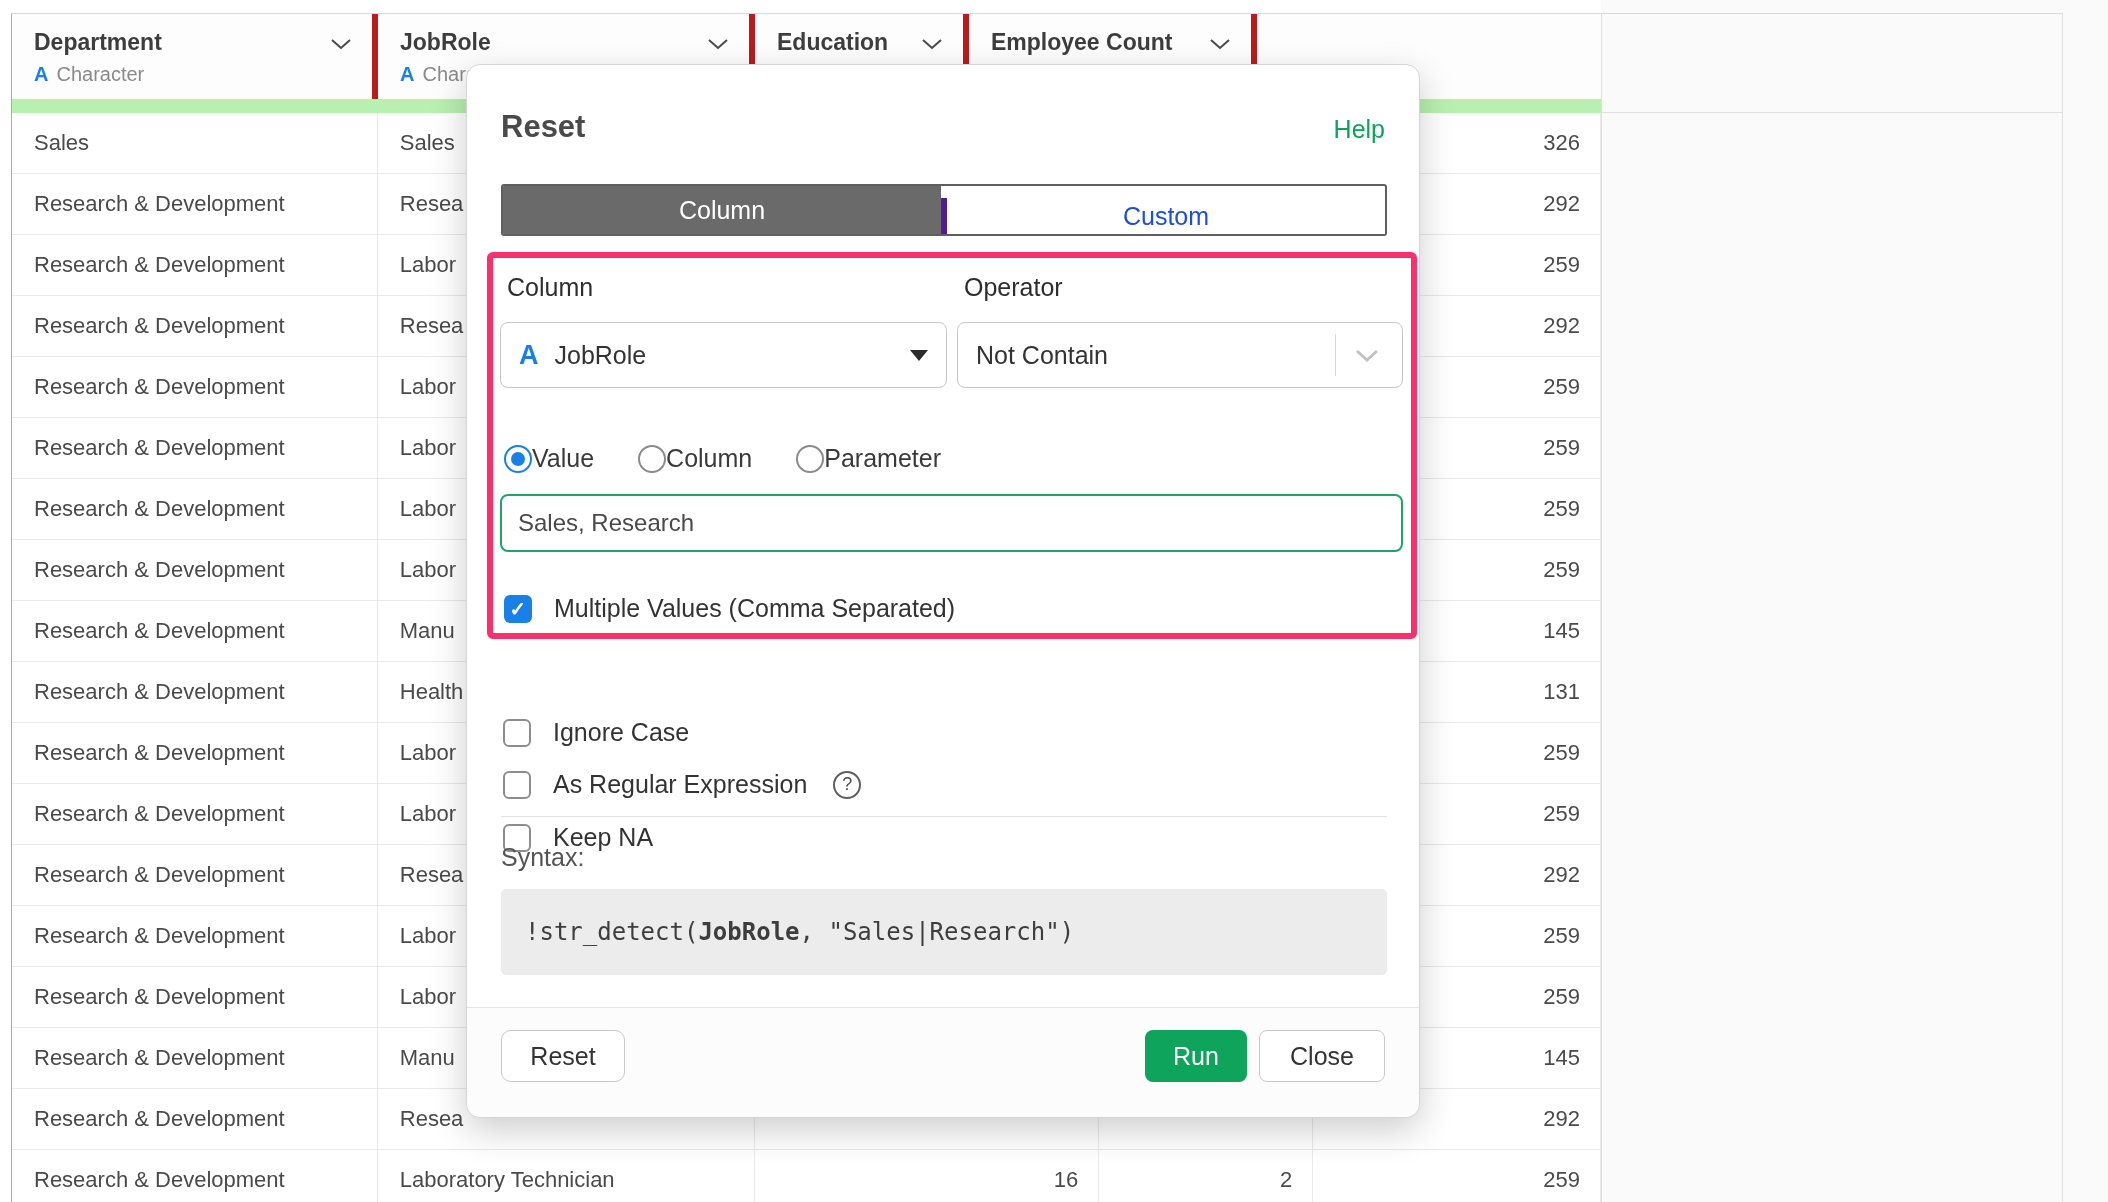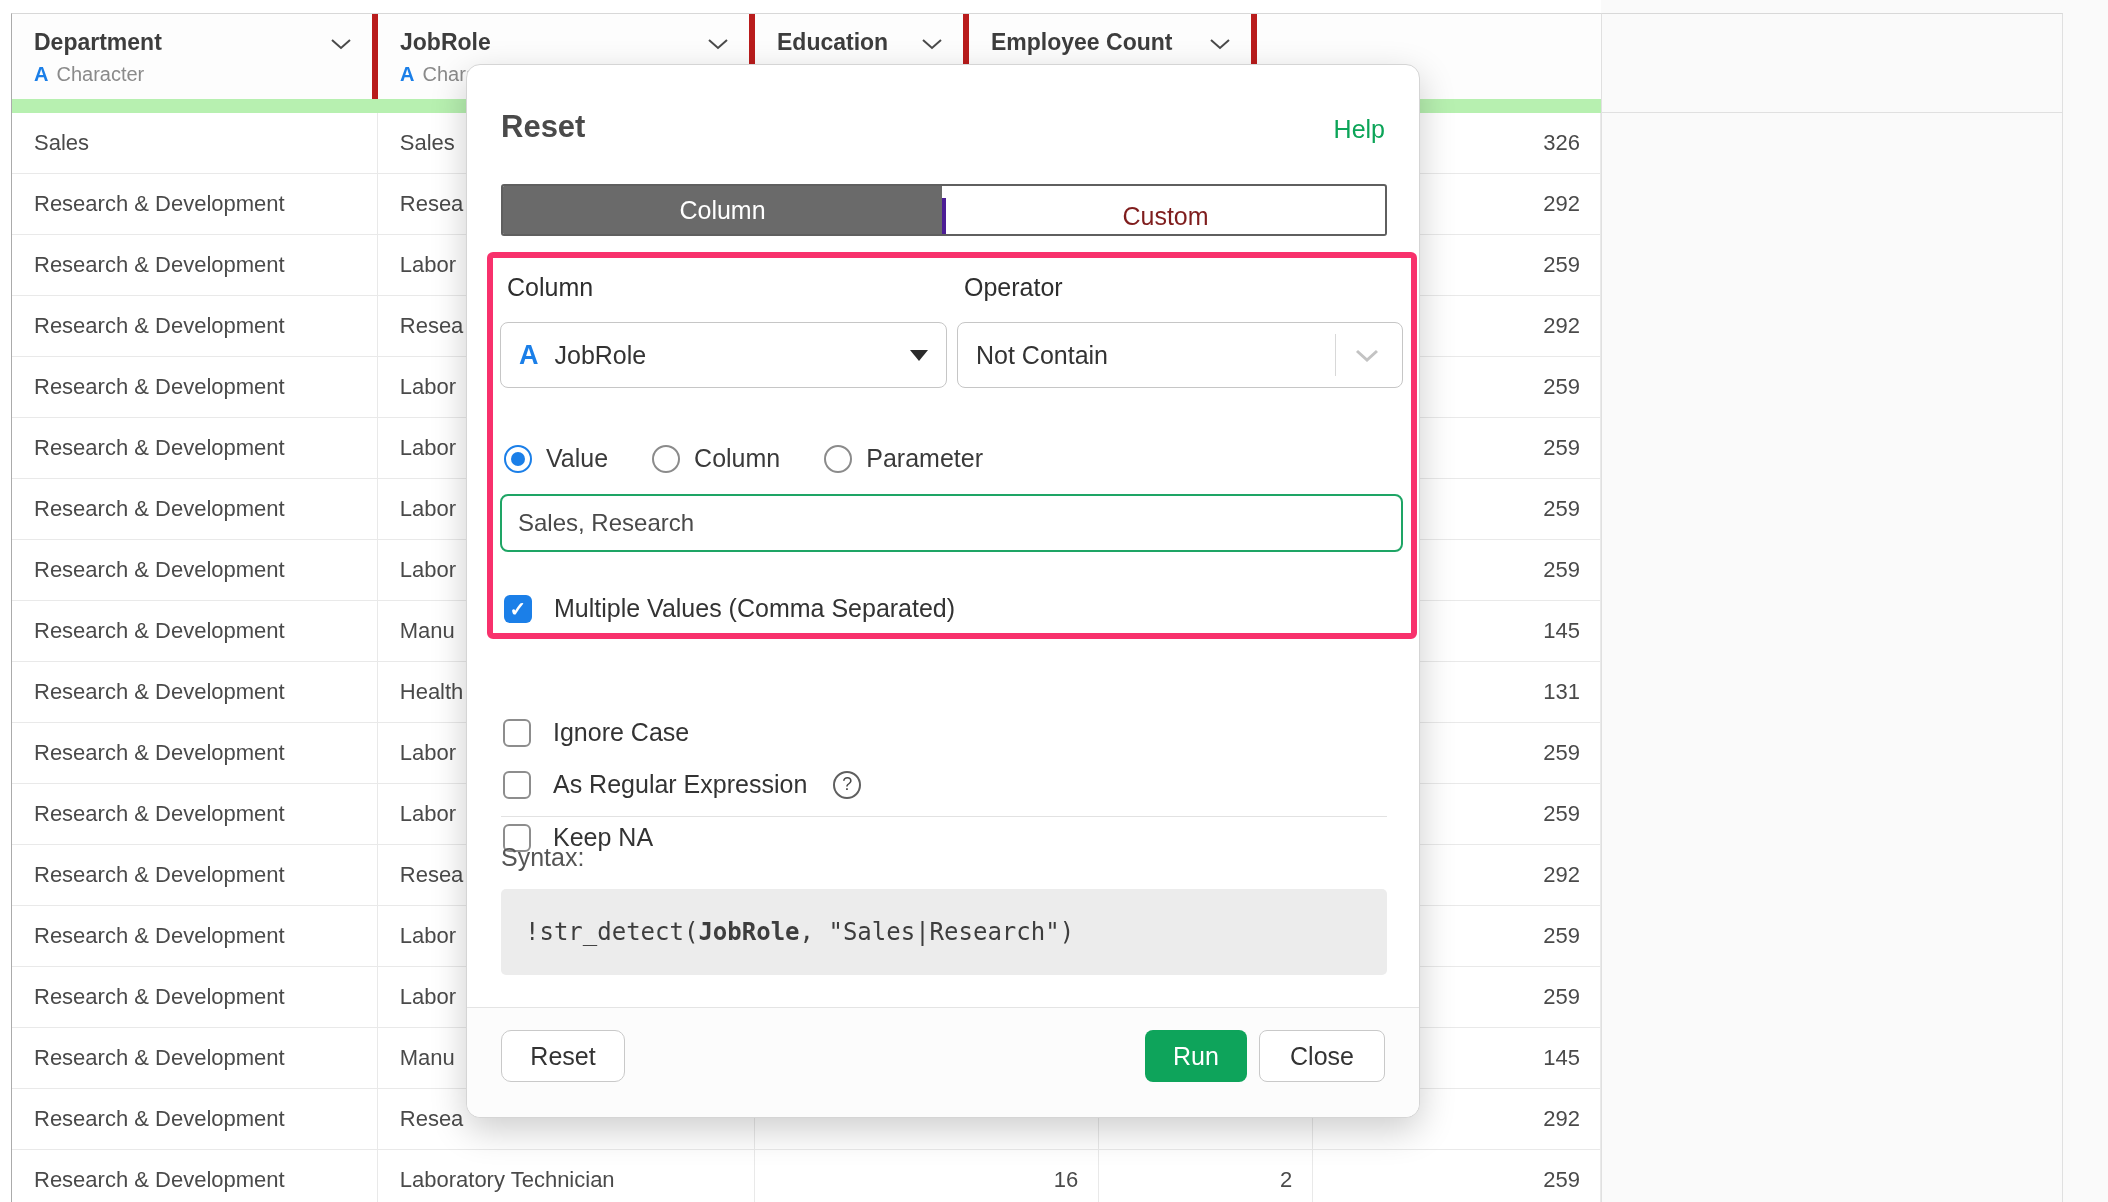--- a/index.html
+++ b/index.html
@@ -38,37 +38,37 @@
   
   .dialog{position:absolute;left:466px;top:64px;width:954px;height:1054px;background:#fff;
           border:1px solid #d5d5d5;border-radius:14px;box-shadow:0 12px 36px rgba(0,0,0,.20);
           box-sizing:border-box;z-index:5;}
   .dlg-title{position:absolute;left:34px;top:44px;font-size:31px;font-weight:600;color:#4a4a4a;}
   .dlg-help{position:absolute;right:34px;top:50px;font-size:25px;color:#0CA458;cursor:pointer;}
   .tabs{position:absolute;left:34px;top:119px;width:886px;height:52px;display:flex;
         border:2px solid #5f5f5f;border-radius:3px;box-sizing:border-box;overflow:hidden;}
   .tab{flex:1;display:flex;align-items:center;justify-content:center;font-size:25px;cursor:pointer;}
   .tab.active{background:#6a6a6a;color:#fff;}
-  .tab.inactive{background:#fff;color:#7f1d1d;border-left:4px solid #4c1d95;margin-top:12px;}
+  .tab.inactive{background:#fff;color:#1d4ed8;border-left:6px solid #4c1d95;margin-top:12px;}
 
   .pink{position:absolute;left:20px;top:187px;width:930px;height:387px;
         border:6px solid #F8316C;border-radius:6px;box-sizing:border-box;pointer-events:none;}
   .pink *{pointer-events:auto;}
   .plabel{position:absolute;top:15px;font-size:25px;color:#2e2e2e;}
   .select{position:absolute;top:64px;height:66px;background:#fff;border:1px solid #c6c6c6;border-radius:8px;
           display:flex;align-items:center;padding:0 18px;box-sizing:border-box;cursor:pointer;}
   .sel-a{color:#1B7FE8;font-weight:bold;font-size:27px;margin-right:16px;}
   .sel-text{font-size:25px;color:#333;}
   .caret{margin-left:auto;width:0;height:0;border-left:9px solid transparent;
          border-right:9px solid transparent;border-top:11px solid #2b2b2b;}
   .op-sep{margin-left:auto;width:1px;height:42px;background:#d8d8d8;}
   .op-chev{margin:4px 4px 0 18px;}
 
   .radio-row{position:absolute;left:11px;top:186px;display:flex;align-items:center;gap:44px;}
-  .radio{display:flex;align-items:center;gap:14px;font-size:25px;color:#3a3a3a;cursor:pointer;}
+  .radio{display:flex;align-items:center;font-size:25px;color:#3a3a3a;cursor:pointer;}
   .rdot{width:28px;height:28px;border-radius:50%;box-sizing:border-box;flex:none;
         display:flex;align-items:center;justify-content:center;}
   .rdot.on{border:2px solid #1B7FE8;}
   .rdot.on::after{content:"";width:14px;height:14px;border-radius:50%;background:#1B7FE8;}
   .rdot.off{border:2px solid #8b8b8b;}
 
   .value-input{position:absolute;left:7px;top:236px;width:903px;height:58px;border:2px solid #1EA565;
         border-radius:8px;box-sizing:border-box;padding:8px 16px;font-size:24px;color:#4a4a4a;
         font-family:"Liberation Sans",sans-serif;outline:none;background:#fff;}
 

